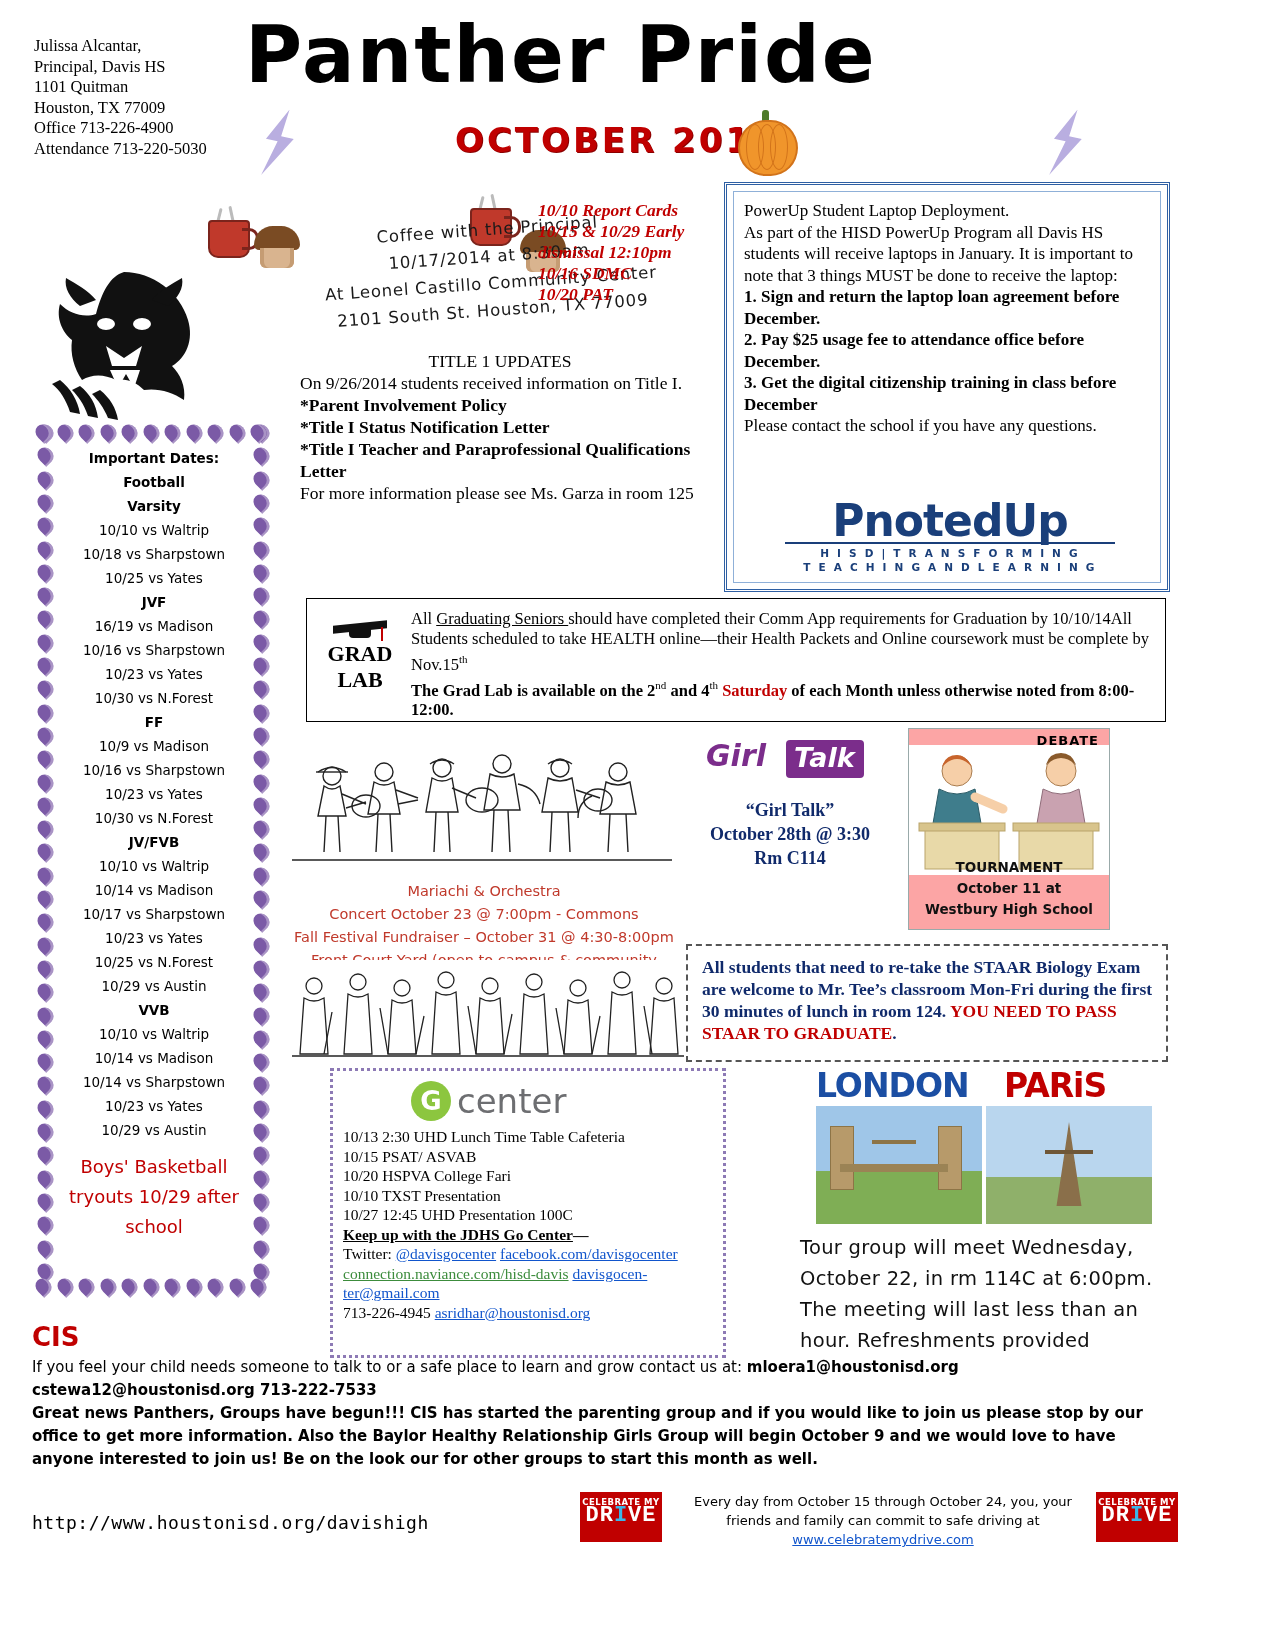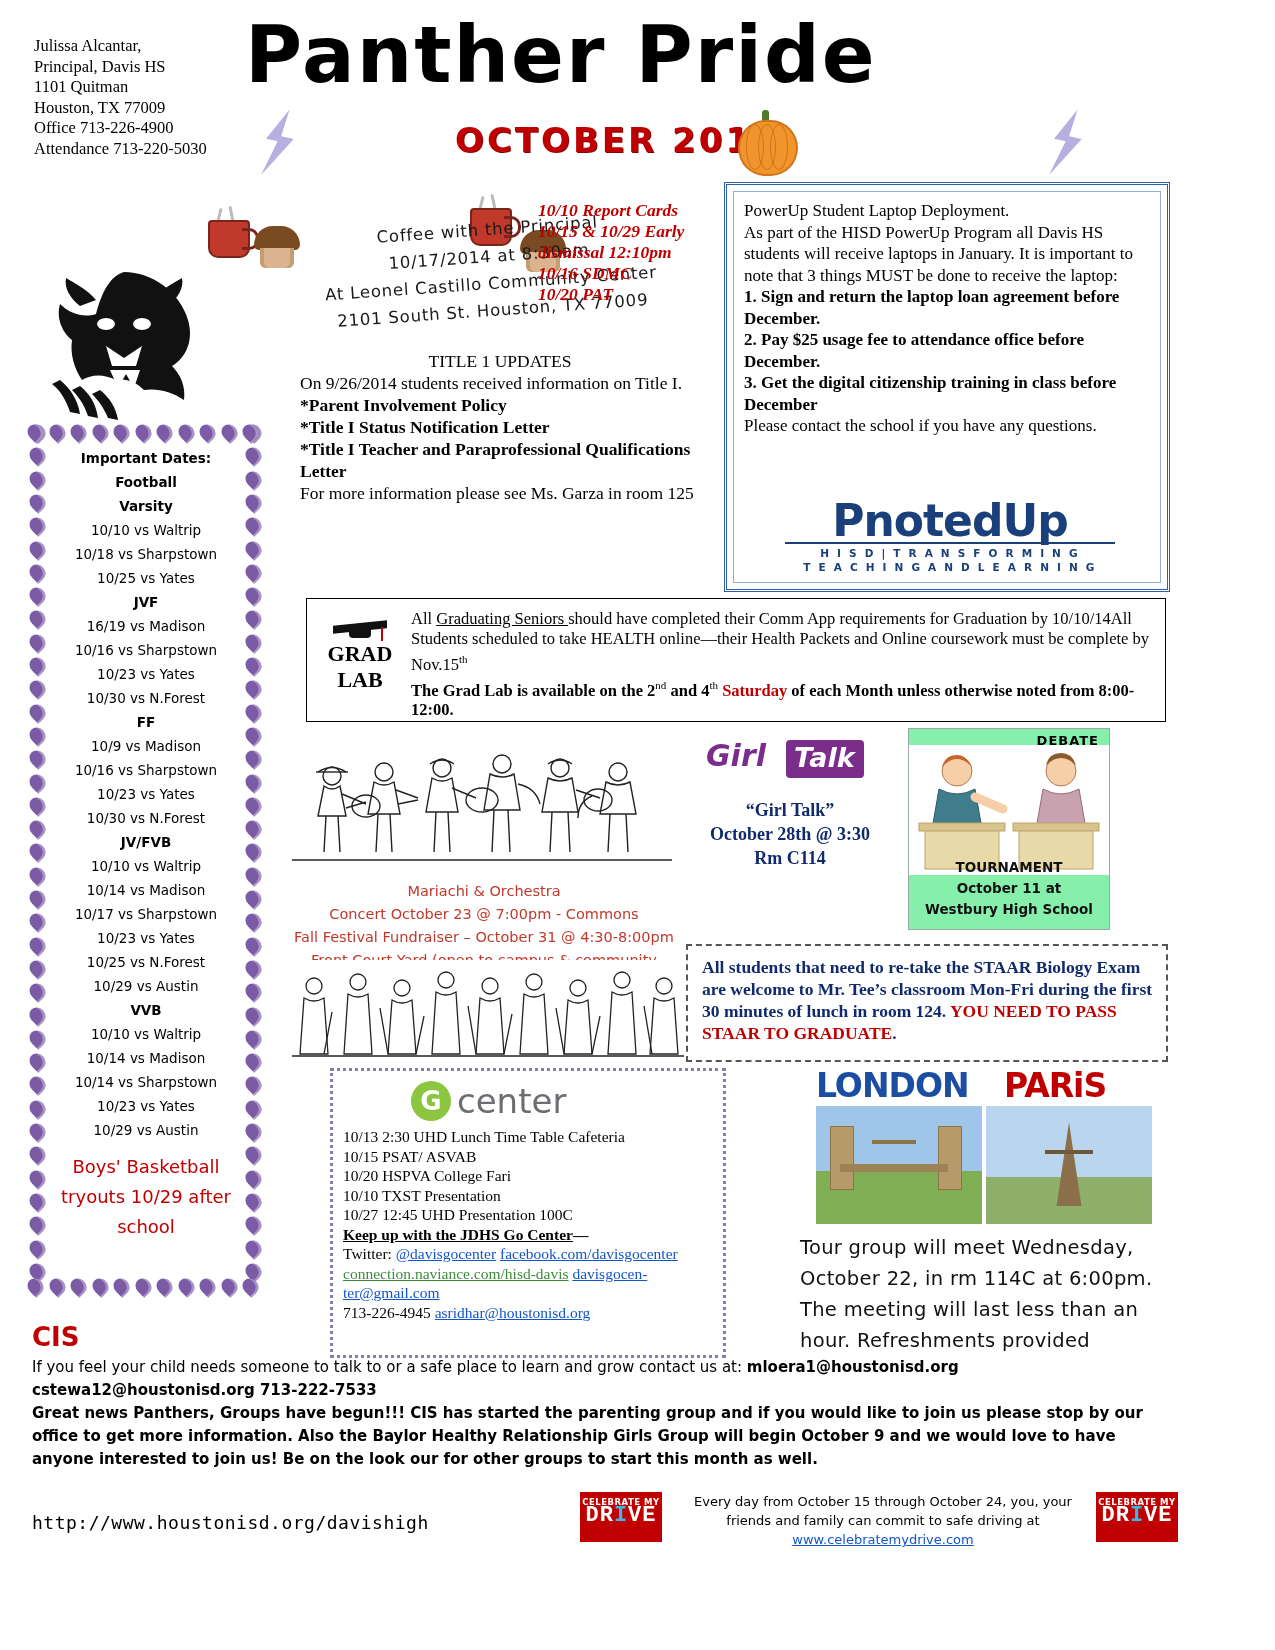--- a/index.html
+++ b/index.html
@@ -111,21 +111,21 @@
     font-weight:bold; font-style:italic;
     font-size:17.5px; line-height:21px;
     color:#c00000;
   }
 
   
   #panther-logo { left:40px; top:262px; width:168px; height:160px; }
 
   
   #dates-box {
-    left:28px; top:424px; width:236px; height:870px;
+    left:36px; top:424px; width:236px; height:870px;
   }
   .bead-col { position:absolute; top:0; width:16px; height:870px; }
   #bead-left { left:2px; }
   #bead-right { left:218px; }
   .bead-row { position:absolute; left:0; width:236px; height:16px; }
   #bead-top { top:0; }
   #bead-bottom { top:854px; }
   .bead {
     position:absolute; width:15px; height:17px;
     background:#7b5aa6;
@@ -262,21 +262,21 @@
     font-size:27px; color:#fff; font-style:italic;
   }
   #girltalk-text {
     left:700px; top:798px; width:180px; text-align:center;
     font-family:"Liberation Serif", serif;
     font-weight:bold; font-size:18px; line-height:24px;
     color:#102a6b;
   }
 
   
-  #debate-box { left:908px; top:728px; width:200px; height:200px; border:1px solid #9aa; background:#86efac; }
+  #debate-box { left:908px; top:728px; width:200px; height:200px; border:1px solid #9aa; background:#fca5a5; }
   #debate-label {
     position:absolute; right:10px; top:4px;
     font-family:"DejaVu Sans", sans-serif; font-weight:bold; font-size:13px;
     letter-spacing:1px;
   }
   #debate-text {
     position:absolute; left:0; top:128px; width:200px; text-align:center;
     font-family:"DejaVu Sans", sans-serif; font-weight:bold;
     font-size:13.5px; line-height:21px;
     color:#111;

